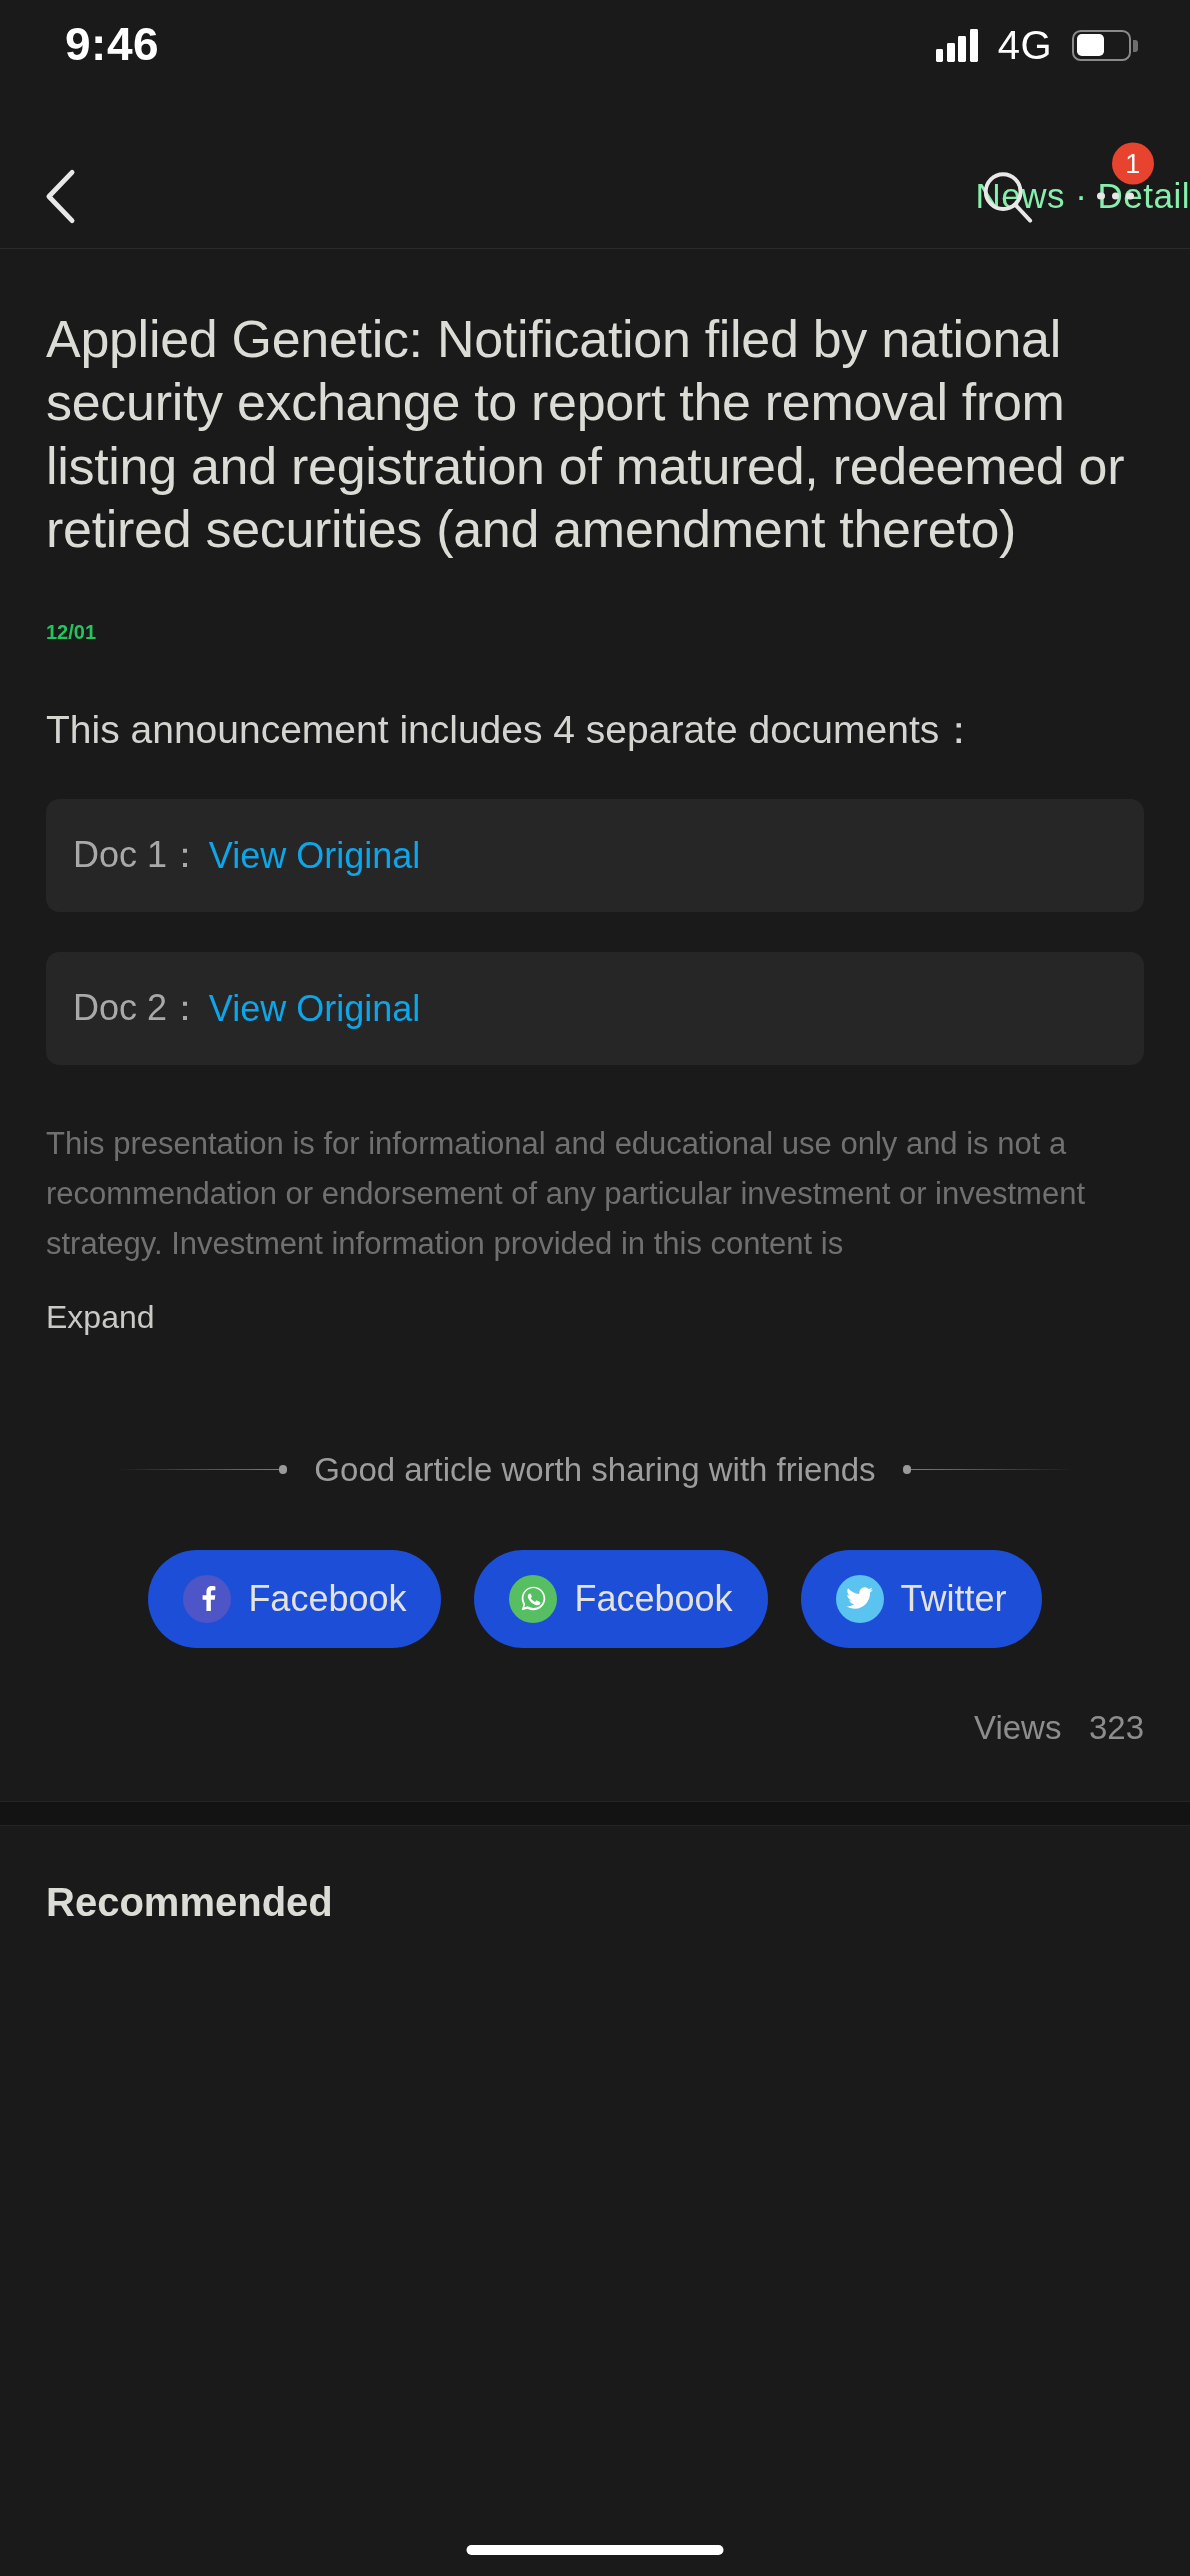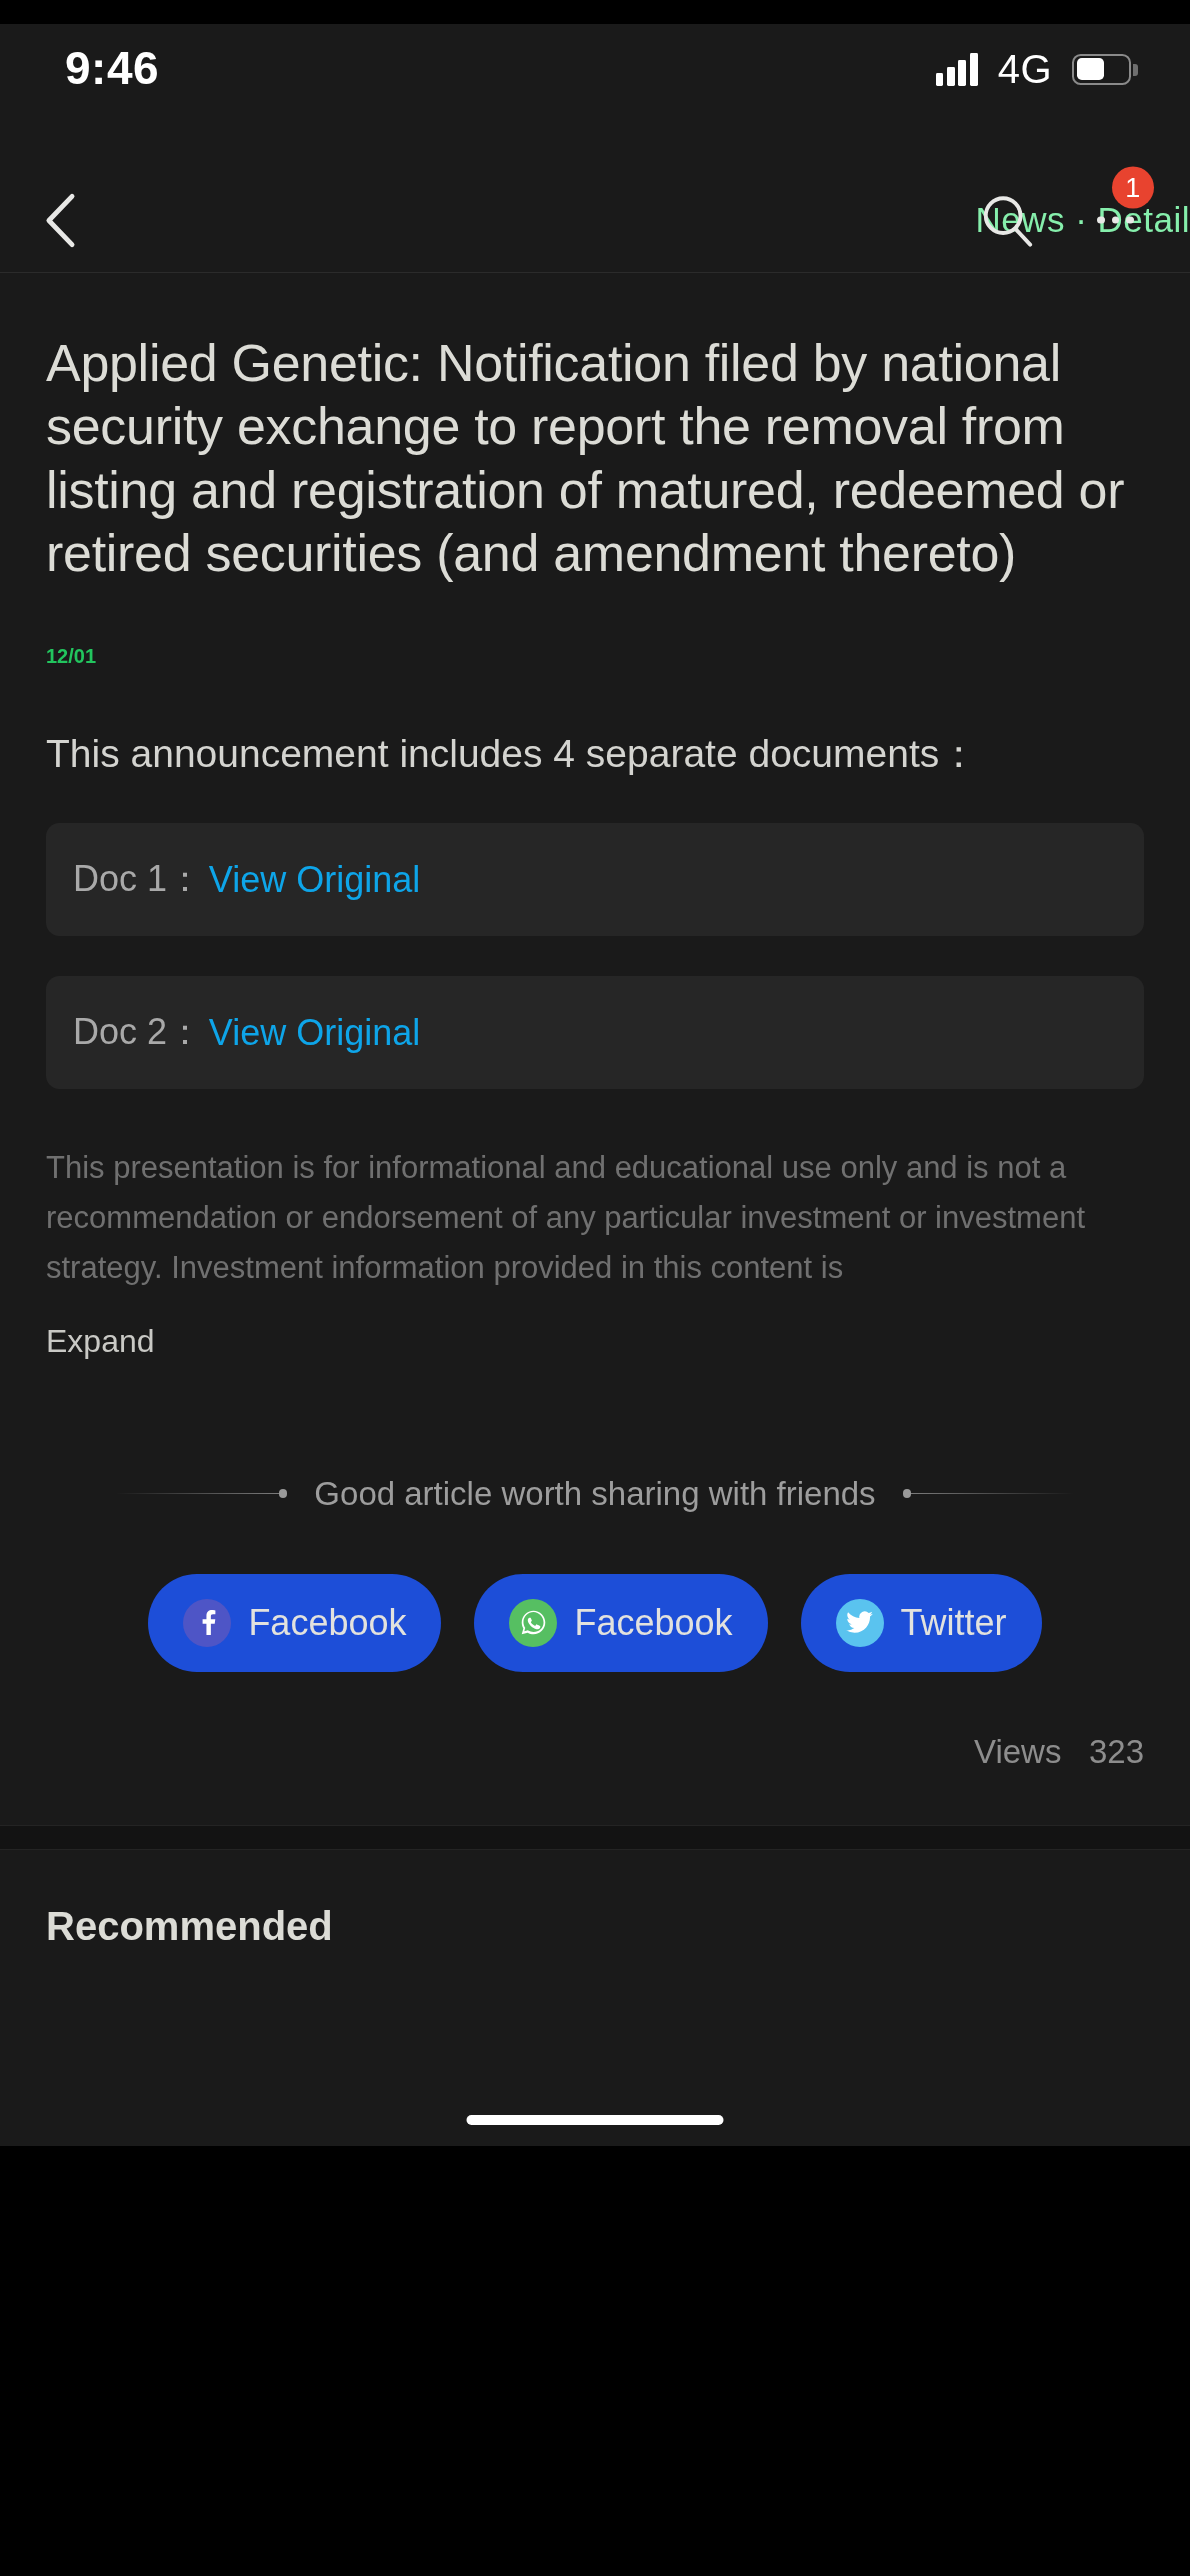--- a/index.html
+++ b/index.html
@@ -6,24 +6,23 @@
   html, body {
     width: 1190px;
     height: 2576px;
     background: #000;
     font-family: "Liberation Sans", sans-serif;
     -webkit-font-smoothing: antialiased;
   }
   #screen {
     position: relative;
     width: 1190px;
-    height: 2122px;
+    height: 2576px;
     background: #1a1a1a;
     overflow: hidden;
-    margin-top: 24px;
   }
 
   
   .statusbar {
     position: relative;
     height: 144px;
     background: #1a1a1a;
   }
   .sb-time {
     position: absolute;

